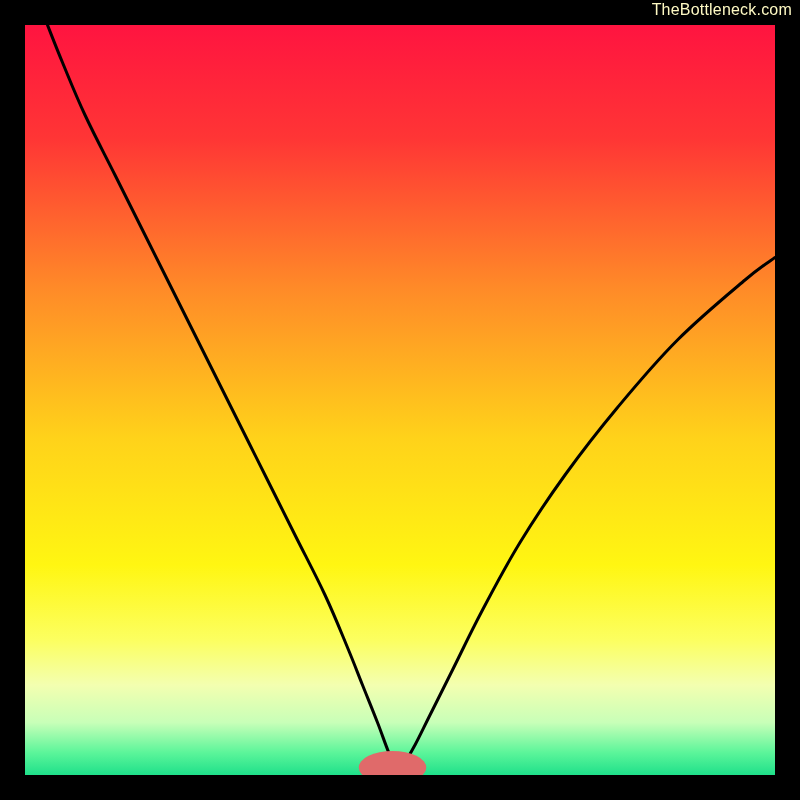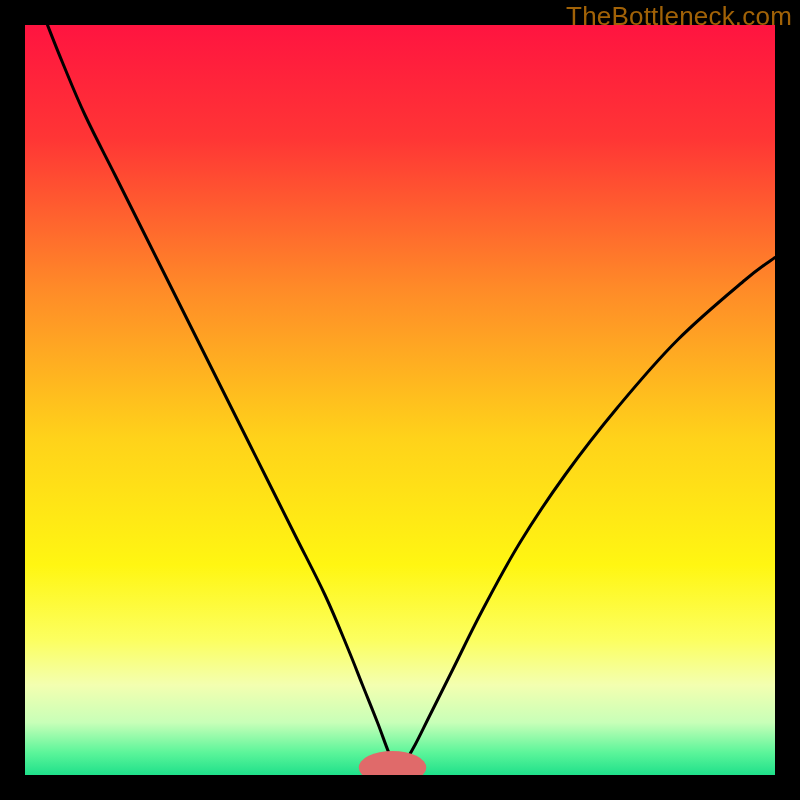--- a/index.html
+++ b/index.html
@@ -23,22 +23,22 @@
     top: 25px;
     left: 25px;
     width: 750px;
     height: 750px;
     overflow: hidden;
   }
   .watermark {
     position: absolute;
     top: 1px;
     right: 8px;
-    color: #a16207;
-    font-size: 26px;
+    color: #fef9c3;
+    font-size: 16px;
     font-weight: 500;
     letter-spacing: 0.2px;
   }
   svg {
     display: block;
   }
 </style>
 </head>
 <body>
 

